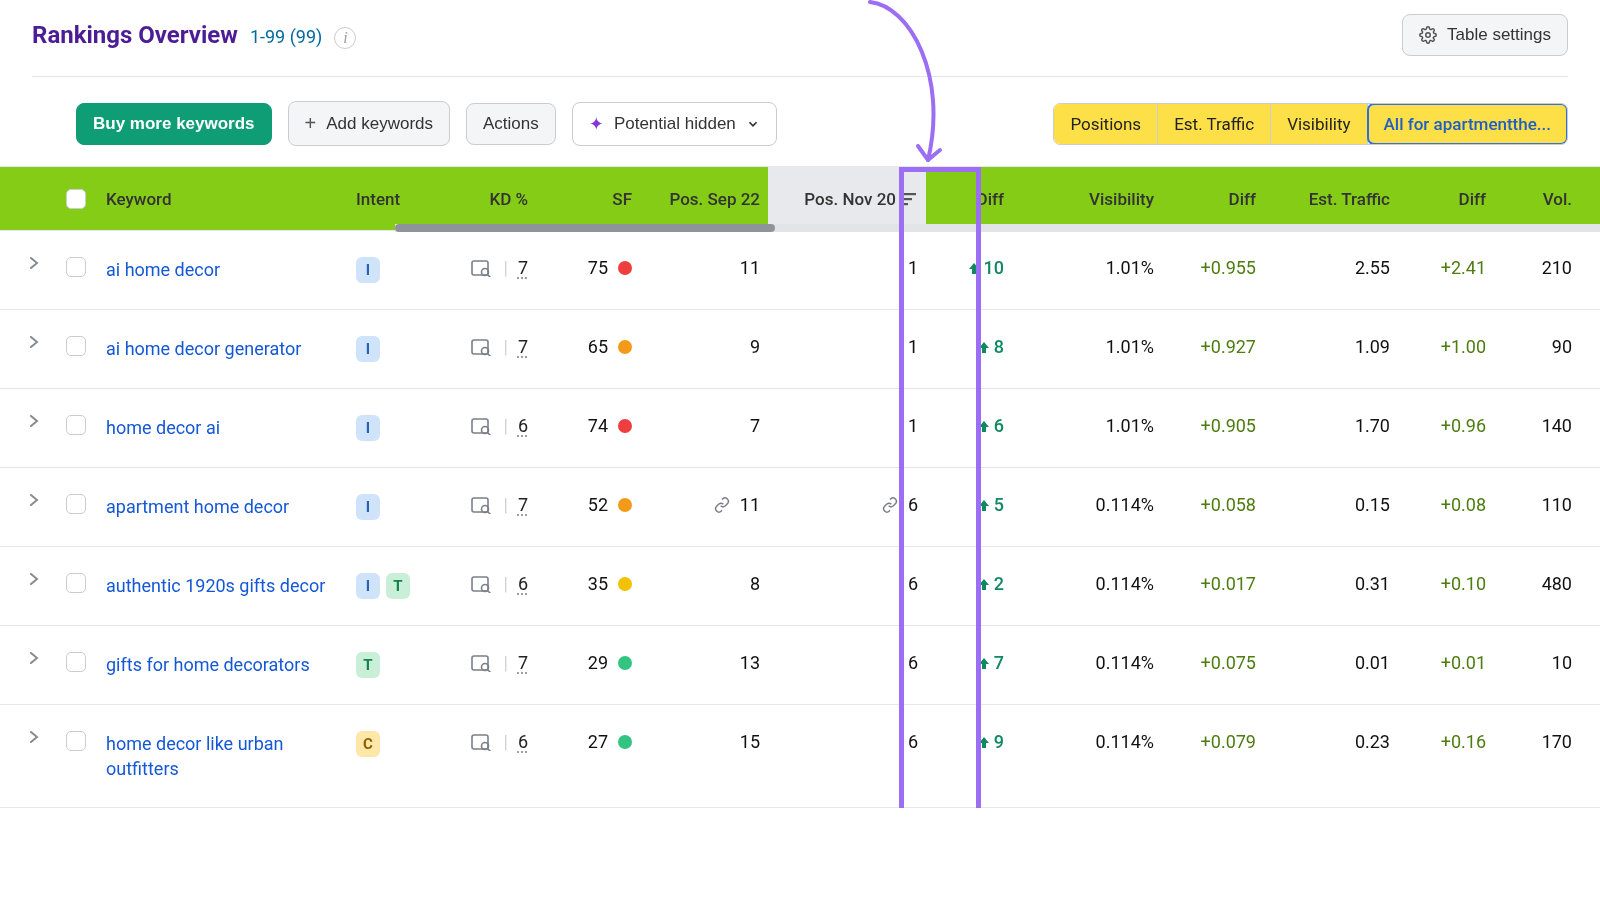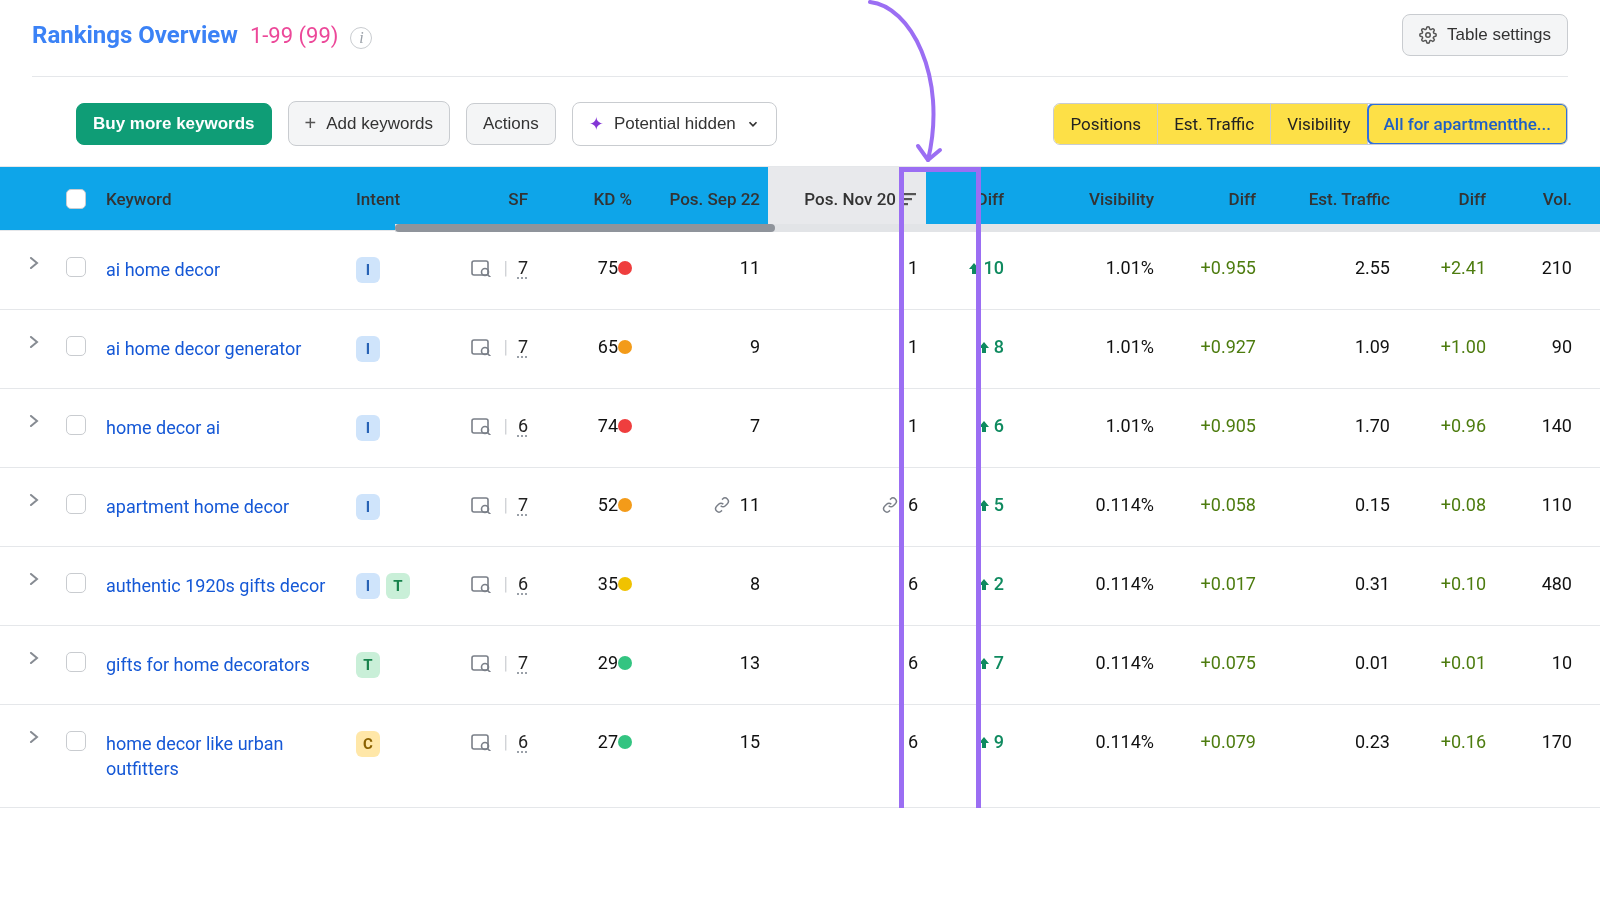--- a/index.html
+++ b/index.html
@@ -9,22 +9,22 @@
     background: #fff;
     color: #111;
     font-size: 17px;
   }
   .page { padding: 8px 32px 0 32px; width: 1600px; }
   .header {
     display: flex; justify-content: space-between; align-items: center;
     padding: 6px 0 20px 0; border-bottom: 1px solid #e5e7ea;
   }
   .title-wrap { display: flex; align-items: baseline; gap: 12px; }
-  .title { font-size: 24px; font-weight: 700; color: #3b82f6; }
-  .title-range { font-size: 22px; color: #ec4899; font-weight: 400; }
+  .title { font-size: 24px; font-weight: 700; color: #4c1d95; }
+  .title-range { font-size: 18px; color: #0369a1; font-weight: 400; }
   .info-icon {
     display: inline-flex; align-items: center; justify-content: center;
     width: 22px; height: 22px; border-radius: 50%; color: #9aa0a8;
     font-style: italic; font-family: Georgia, serif; font-size: 16px; border:1px solid #c9ccd0;
   }
   .btn {
     display: inline-flex; align-items: center; gap: 10px;
     border: 1px solid #c9ccd0; background: #fff;
     padding: 10px 16px; border-radius: 8px; font-size: 17px;
     color: #333; cursor: pointer; font-weight: 500;
@@ -37,21 +37,21 @@
   .seg { padding:10px 16px; font-size:17px; border-right:1px solid #c9ccd0; cursor:pointer; background:#fde047; color:#222; }
   .seg:last-child { border-right:none; }
   .seg.selected { outline:2px solid #2f6fde; outline-offset:-1px; color:#1f5fc4; font-weight:500; border-radius:6px; }
   .sparkle { color:#8436d6; font-size:18px; }
   .chev { color:#555; font-size:14px; }
   .gear { display:inline-block; width:18px; height:18px; }
   .table { border-top:1px solid #e5e7ea; width: calc(100% + 64px); margin-left:-32px; }
   .thead {
     display:grid;
     grid-template-columns: 54px 44px 250px 88px 100px 104px 128px 158px 86px 150px 102px 134px 96px 86px;
-    align-items:center; background:#0ea5e9; color:#333; font-weight:500;
+    align-items:center; background:#84cc16; color:#333; font-weight:500;
     border-bottom:1px solid #e5e7ea; height:64px; position:relative;
   }
   .th { padding: 0 8px; font-size:17px; display:flex; align-items:center; justify-content:flex-end; height:100%; }
   .th.left { justify-content:flex-start; }
   .th.center { justify-content:center; }
   .th.sorted { background:#e8e9ec; }
   .sort-icon { margin-left:6px; color:#666; font-size:14px; line-height:1; }
   .checkbox { width:20px; height:20px; border:1.5px solid #c9ccd0; border-radius:5px; background:#fff; cursor:pointer; }
   .hscroll {
     position:absolute; left:395px; right:0; bottom:-2px; height:8px;
@@ -72,21 +72,21 @@
   .badge {
     display:inline-flex; align-items:center; justify-content:center;
     width:24px; height:26px; border-radius:6px; font-size:15px; font-weight:700;
   }
   .badge.I { background:#cfe4fb; color:#2762b5; }
   .badge.T { background:#c9efd8; color:#17824c; }
   .badge.C { background:#ffe7a8; color:#8a6100; }
   .sf-group { display:flex; align-items:center; gap:10px; justify-content:flex-end; width:100%; }
   .sf-icon { color:#7a7f88; display:inline-flex; }
   .sf-count { text-decoration: underline dotted #9aa0a8; text-underline-offset:4px; color:#222; }
-  .kd-wrap { display:flex; align-items:center; justify-content:flex-end; width:100%; }
+  .kd-wrap { display:flex; align-items:center; gap:10px; justify-content:flex-end; width:100%; }
   .dot { width:14px; height:14px; border-radius:50%; }
   .dot.red { background:#ef3e3e; }
   .dot.orange { background:#f39b19; }
   .dot.yellow { background:#f0c200; }
   .dot.green { background:#33c481; }
   .link-icon { color:#7a7f88; margin-right:8px; display:inline-flex; }
   .diff-up { color:#0f8a5f; font-weight:500; display:flex; align-items:center; gap:4px; justify-content:flex-end; width:100%; }
   .pos-green { color:#4d7c0f; }
   .highlight-box {
     position:absolute; border:5px solid #9b6ef3; pointer-events:none; z-index:5;
@@ -152,22 +152,22 @@
 
     <div class="highlight-box" style="left:899px; top:0; width:82px; height:910px;"></div>
 
     <div class="thead">
       <div class="th center"></div>
       <div class="th center">
         <div class="checkbox"></div>
       </div>
       <div class="th left">Keyword</div>
       <div class="th left">Intent</div>
+      <div class="th">KD %</div>
       <div class="th">SF</div>
-      <div class="th">KD %</div>
       <div class="th">Pos. Sep 22</div>
       <div class="th sorted">
         <span>Pos. Nov 20</span>
         <span class="sort-icon">
           <svg width="16" height="14" viewBox="0 0 16 14">
               <rect x="0" y="1" width="14" height="2.2" fill="#555"></rect>
               <rect x="0" y="6" width="10" height="2.2" fill="#555"></rect>
               <rect x="0" y="11" width="6" height="2.2" fill="#555"></rect>
             </svg>
         </span>

